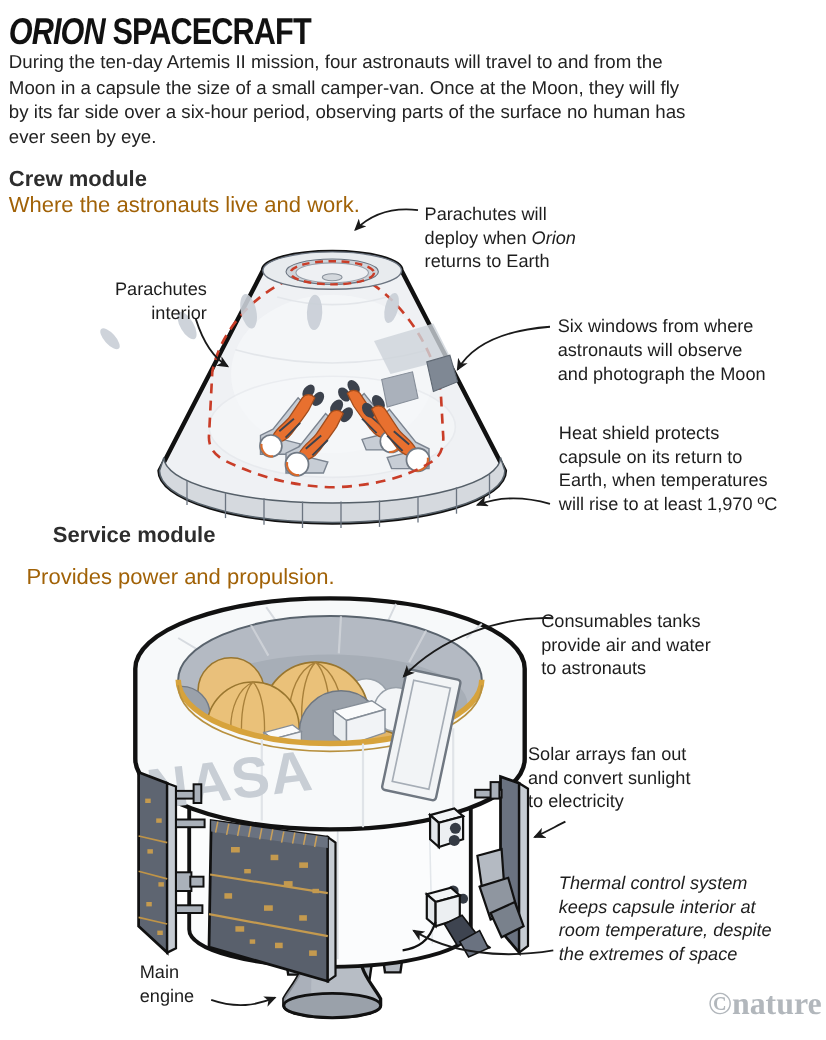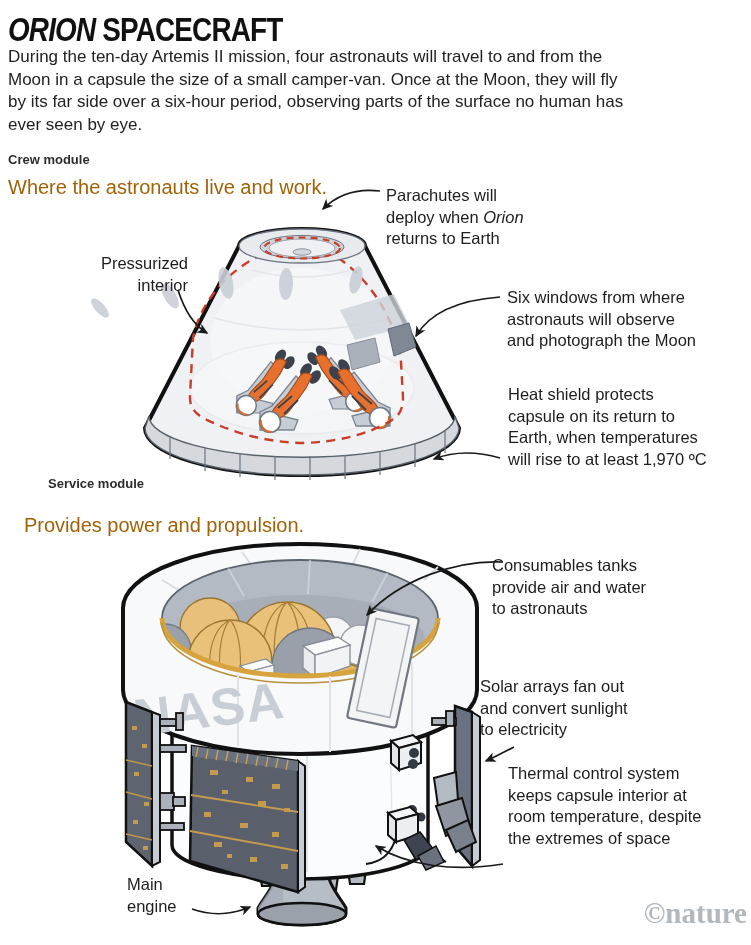--- a/index.html
+++ b/index.html
@@ -4,21 +4,21 @@
 <style>
   html,body{margin:0;padding:0;background:#fff;}
   #stage{position:relative;width:751px;height:945px;background:#fff;overflow:hidden;
          font-family:"Liberation Sans",sans-serif;color:#1d1d1d;}
   #art{position:absolute;left:0;top:0;width:751px;height:945px;}
   .txt{position:absolute;white-space:pre-line;font-size:16.5px;line-height:21.5px;color:#1d1d1d;}
   .title{position:absolute;left:8px;top:10px;font-size:34px;font-weight:bold;color:#111;
          letter-spacing:-1px;transform:scaleX(.82);transform-origin:left top;white-space:nowrap;}
   .title .it{font-style:italic;}
   .intro{left:8px;top:46px;width:722px;font-size:17px;line-height:22.5px;color:#222;}
-  .sec-h{position:absolute;font-size:13px;font-weight:bold;color:#2d2d2d;white-space:nowrap;}
+  .sec-h{position:absolute;font-size:20px;font-weight:bold;color:#2d2d2d;white-space:nowrap;}
   .sec-s{position:absolute;font-size:20px;color:#a16207;white-space:nowrap;}
   .lbl-right{text-align:right;}
   .credit{position:absolute;left:560px;top:897px;width:187px;text-align:right;
           font-family:"Liberation Serif",serif;font-weight:bold;font-size:29px;color:#b2b7bc;}
   .it{font-style:italic;}
 </style>
 </head>
 <body>
 
 <div id="stage">
@@ -265,21 +265,21 @@
     <span class="it">ORION</span><span> SPACECRAFT</span>
   </h1>
   <div class="txt intro">During the ten-day Artemis II mission, four astronauts will travel to and from the
 Moon in a capsule the size of a small camper-van. Once at the Moon, they will fly
 by its far side over a six-hour period, observing parts of the surface no human has
 ever seen by eye.</div>
 
   <div class="sec-h" style="left:8px;top:152px;">Crew module</div>
   <div class="sec-s" style="left:8px;top:176px;">Where the astronauts live and work.</div>
 
-  <div class="txt lbl-right" style="left:55px;top:253px;width:133px;">Pressurized
+  <div class="txt lbl-right" style="left:55px;top:253px;width:133px;">Parachutes
 interior</div>
   <div class="txt" style="left:386px;top:185px;width:170px;"><span>Parachutes will
 deploy when </span><span class="it">Orion</span><span>
 returns to Earth</span></div>
   <div class="txt" style="left:507px;top:287px;width:230px;">Six windows from where
 astronauts will observe
 and photograph the Moon</div>
   <div class="txt" style="left:508px;top:384px;width:238px;">Heat shield protects
 capsule on its return to
 Earth, when temperatures
@@ -287,21 +287,21 @@
 
   <div class="sec-h" style="left:8px;top:476px;margin-left:40px;">Service module</div>
   <div class="sec-s" style="left:24px;top:514px;">Provides power and propulsion.</div>
 
   <div class="txt" style="left:492px;top:555px;width:200px;">Consumables tanks
 provide air and water
 to astronauts</div>
   <div class="txt" style="left:480px;top:676px;width:210px;">Solar arrays fan out
 and convert sunlight
 to electricity</div>
-  <div class="txt" style="left:508px;top:763px;width:238px;">Thermal control system
+  <div class="txt" style="left:508px;top:793px;width:238px;font-style:italic;">Thermal control system
 keeps capsule interior at
 room temperature, despite
 the extremes of space</div>
   <div class="txt" style="left:127px;top:874px;width:90px;">Main
 engine</div>
 
   <div class="credit">©nature</div>
 </div>
 
 </body></html>

